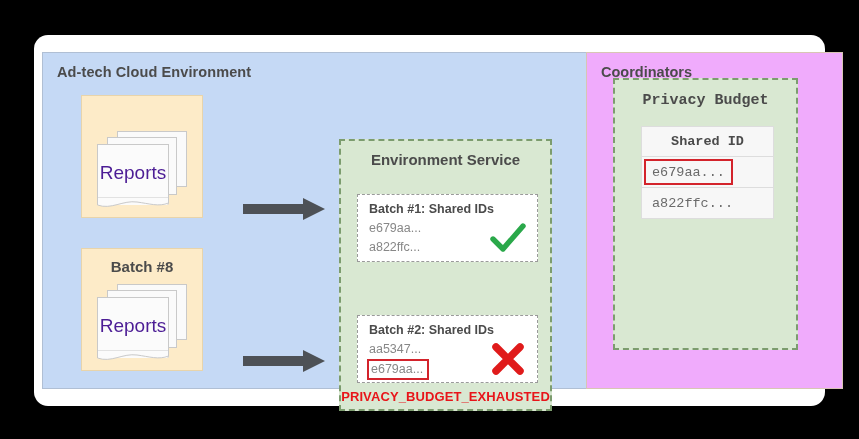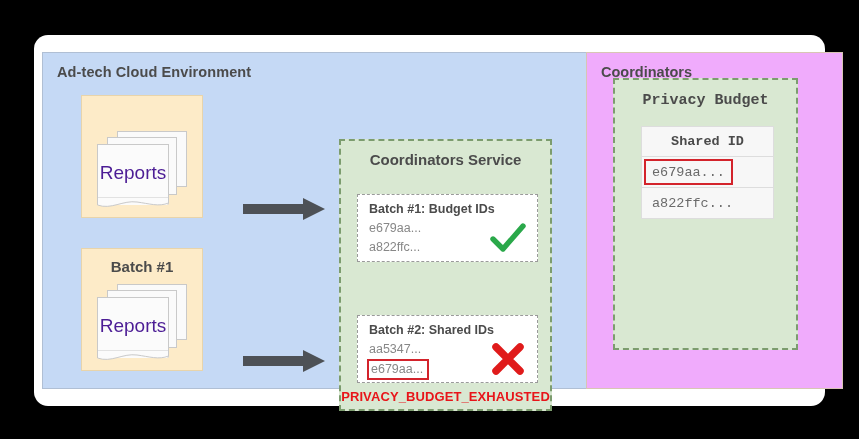--- a/index.html
+++ b/index.html
@@ -292,44 +292,44 @@
         <div class="page p2"></div>
         <div class="page p3"></div>
         <svg class="page-wave" viewBox="0 0 72 12" preserveAspectRatio="none">
           <path d="M0.5,0 L0.5,8 C14,13 26,3 40,5 C52,6.6 62,10 71.5,6 L71.5,0 Z" fill="#fbfbfb" stroke="#c9c9c9" stroke-width="1"></path>
         </svg>
         <div class="reports-label">Reports</div>
       </div>
     </div>
 
     <div class="abs batch-card" id="batch2-card">
-      <div class="batch-card-title">Batch #1</div>
+      <div class="batch-card-title">Batch #8</div>
       <div class="reports-stack">
         <div class="page p1"></div>
         <div class="page p2"></div>
         <div class="page p3"></div>
         <svg class="page-wave" viewBox="0 0 72 12" preserveAspectRatio="none">
           <path d="M0.5,0 L0.5,8 C14,13 26,3 40,5 C52,6.6 62,10 71.5,6 L71.5,0 Z" fill="#fbfbfb" stroke="#c9c9c9" stroke-width="1"></path>
         </svg>
         <div class="reports-label">Reports</div>
       </div>
     </div>
 
     <svg class="abs arrow-wrap" id="arrow1" viewBox="0 0 82 22">
       <path d="M0,6 L60,6 L60,0 L82,11 L60,22 L60,16 L0,16 Z" fill="#4d5156"></path>
     </svg>
     <svg class="abs arrow-wrap" id="arrow2" viewBox="0 0 82 22">
       <path d="M0,6 L60,6 L60,0 L82,11 L60,22 L60,16 L0,16 Z" fill="#4d5156"></path>
     </svg>
 
     <div class="abs" id="agg-service">
-      <div id="agg-title">Coordinators Service</div>
+      <div id="agg-title">Environment Service</div>
 
       <div class="id-card" id="batch1-ids">
-        <div class="id-card-title">Batch #1: Budget IDs</div>
+        <div class="id-card-title">Batch #1: Shared IDs</div>
         <div class="id-line l1">e679aa...</div>
         <div class="id-line l2">a822ffc...</div>
         <svg class="status-mark" viewBox="0 0 38 38">
           <path d="M4,20 L14,30 L34,7" fill="none" stroke="#2aa84a" stroke-width="5.4" stroke-linecap="round" stroke-linejoin="round"></path>
         </svg>
       </div>
 
       <div class="id-card" id="batch2-ids">
         <div class="id-card-title">Batch #2: Shared IDs</div>
         <div class="id-line l1">aa5347...</div>

